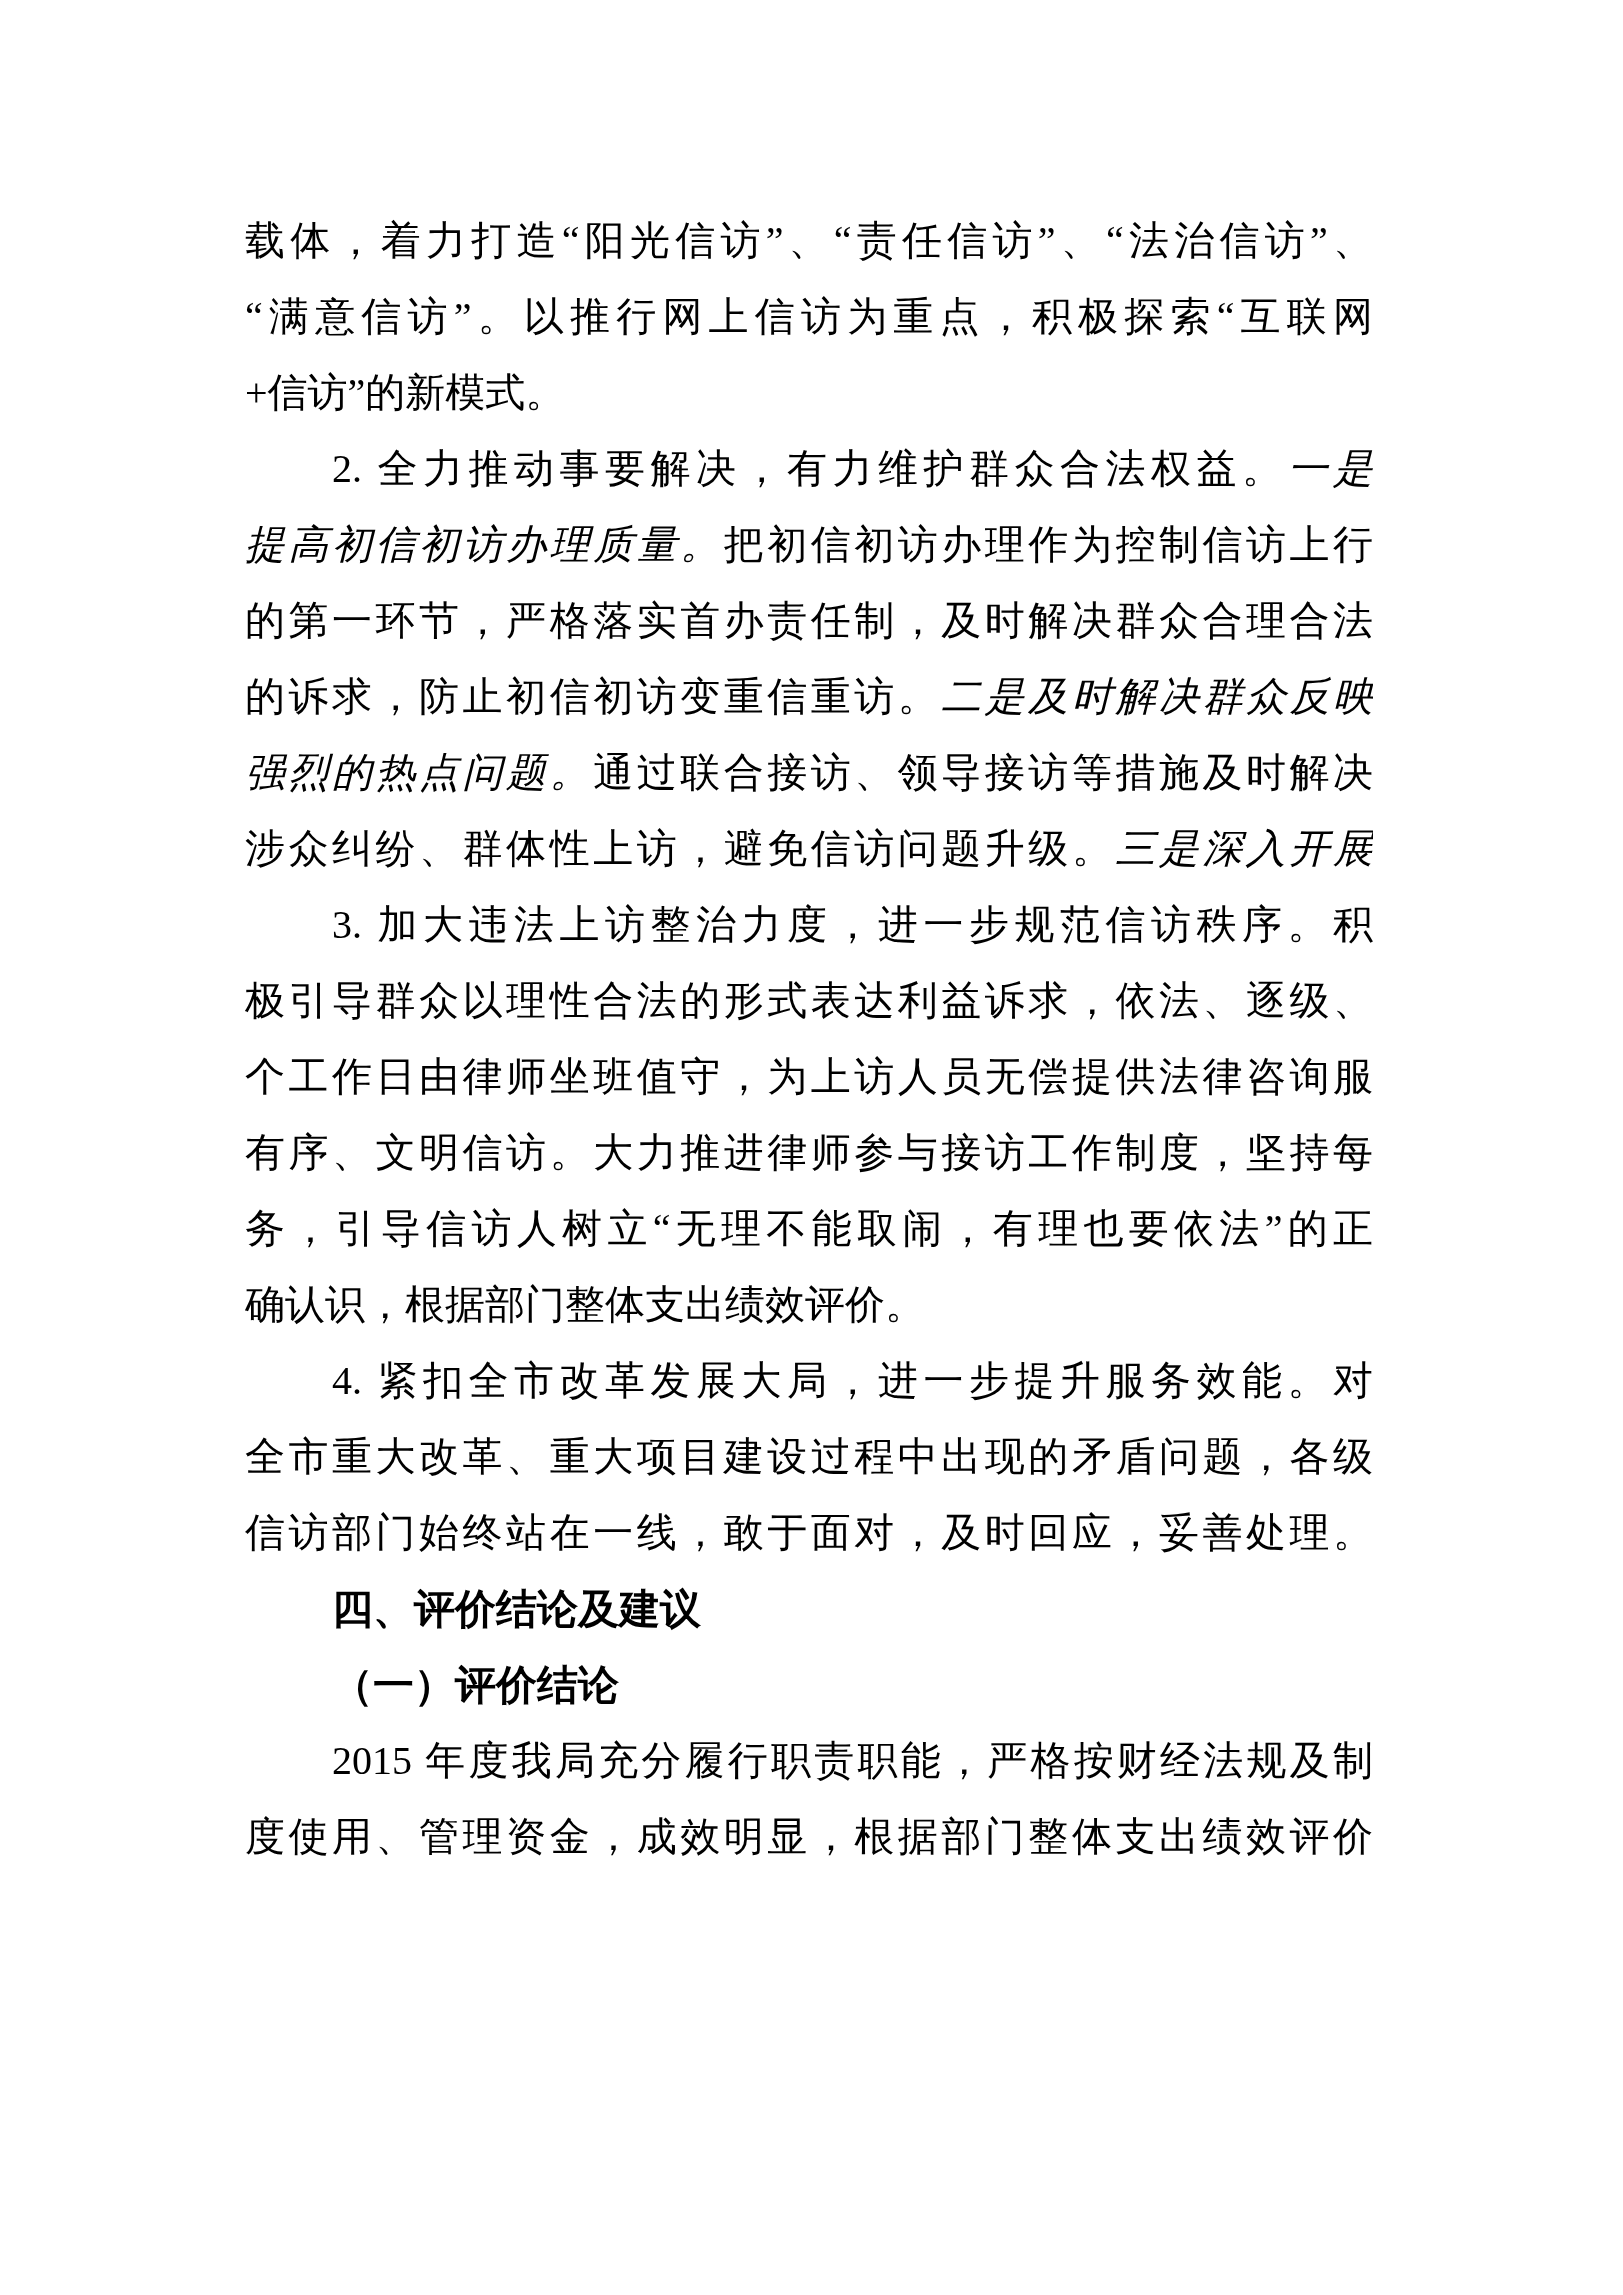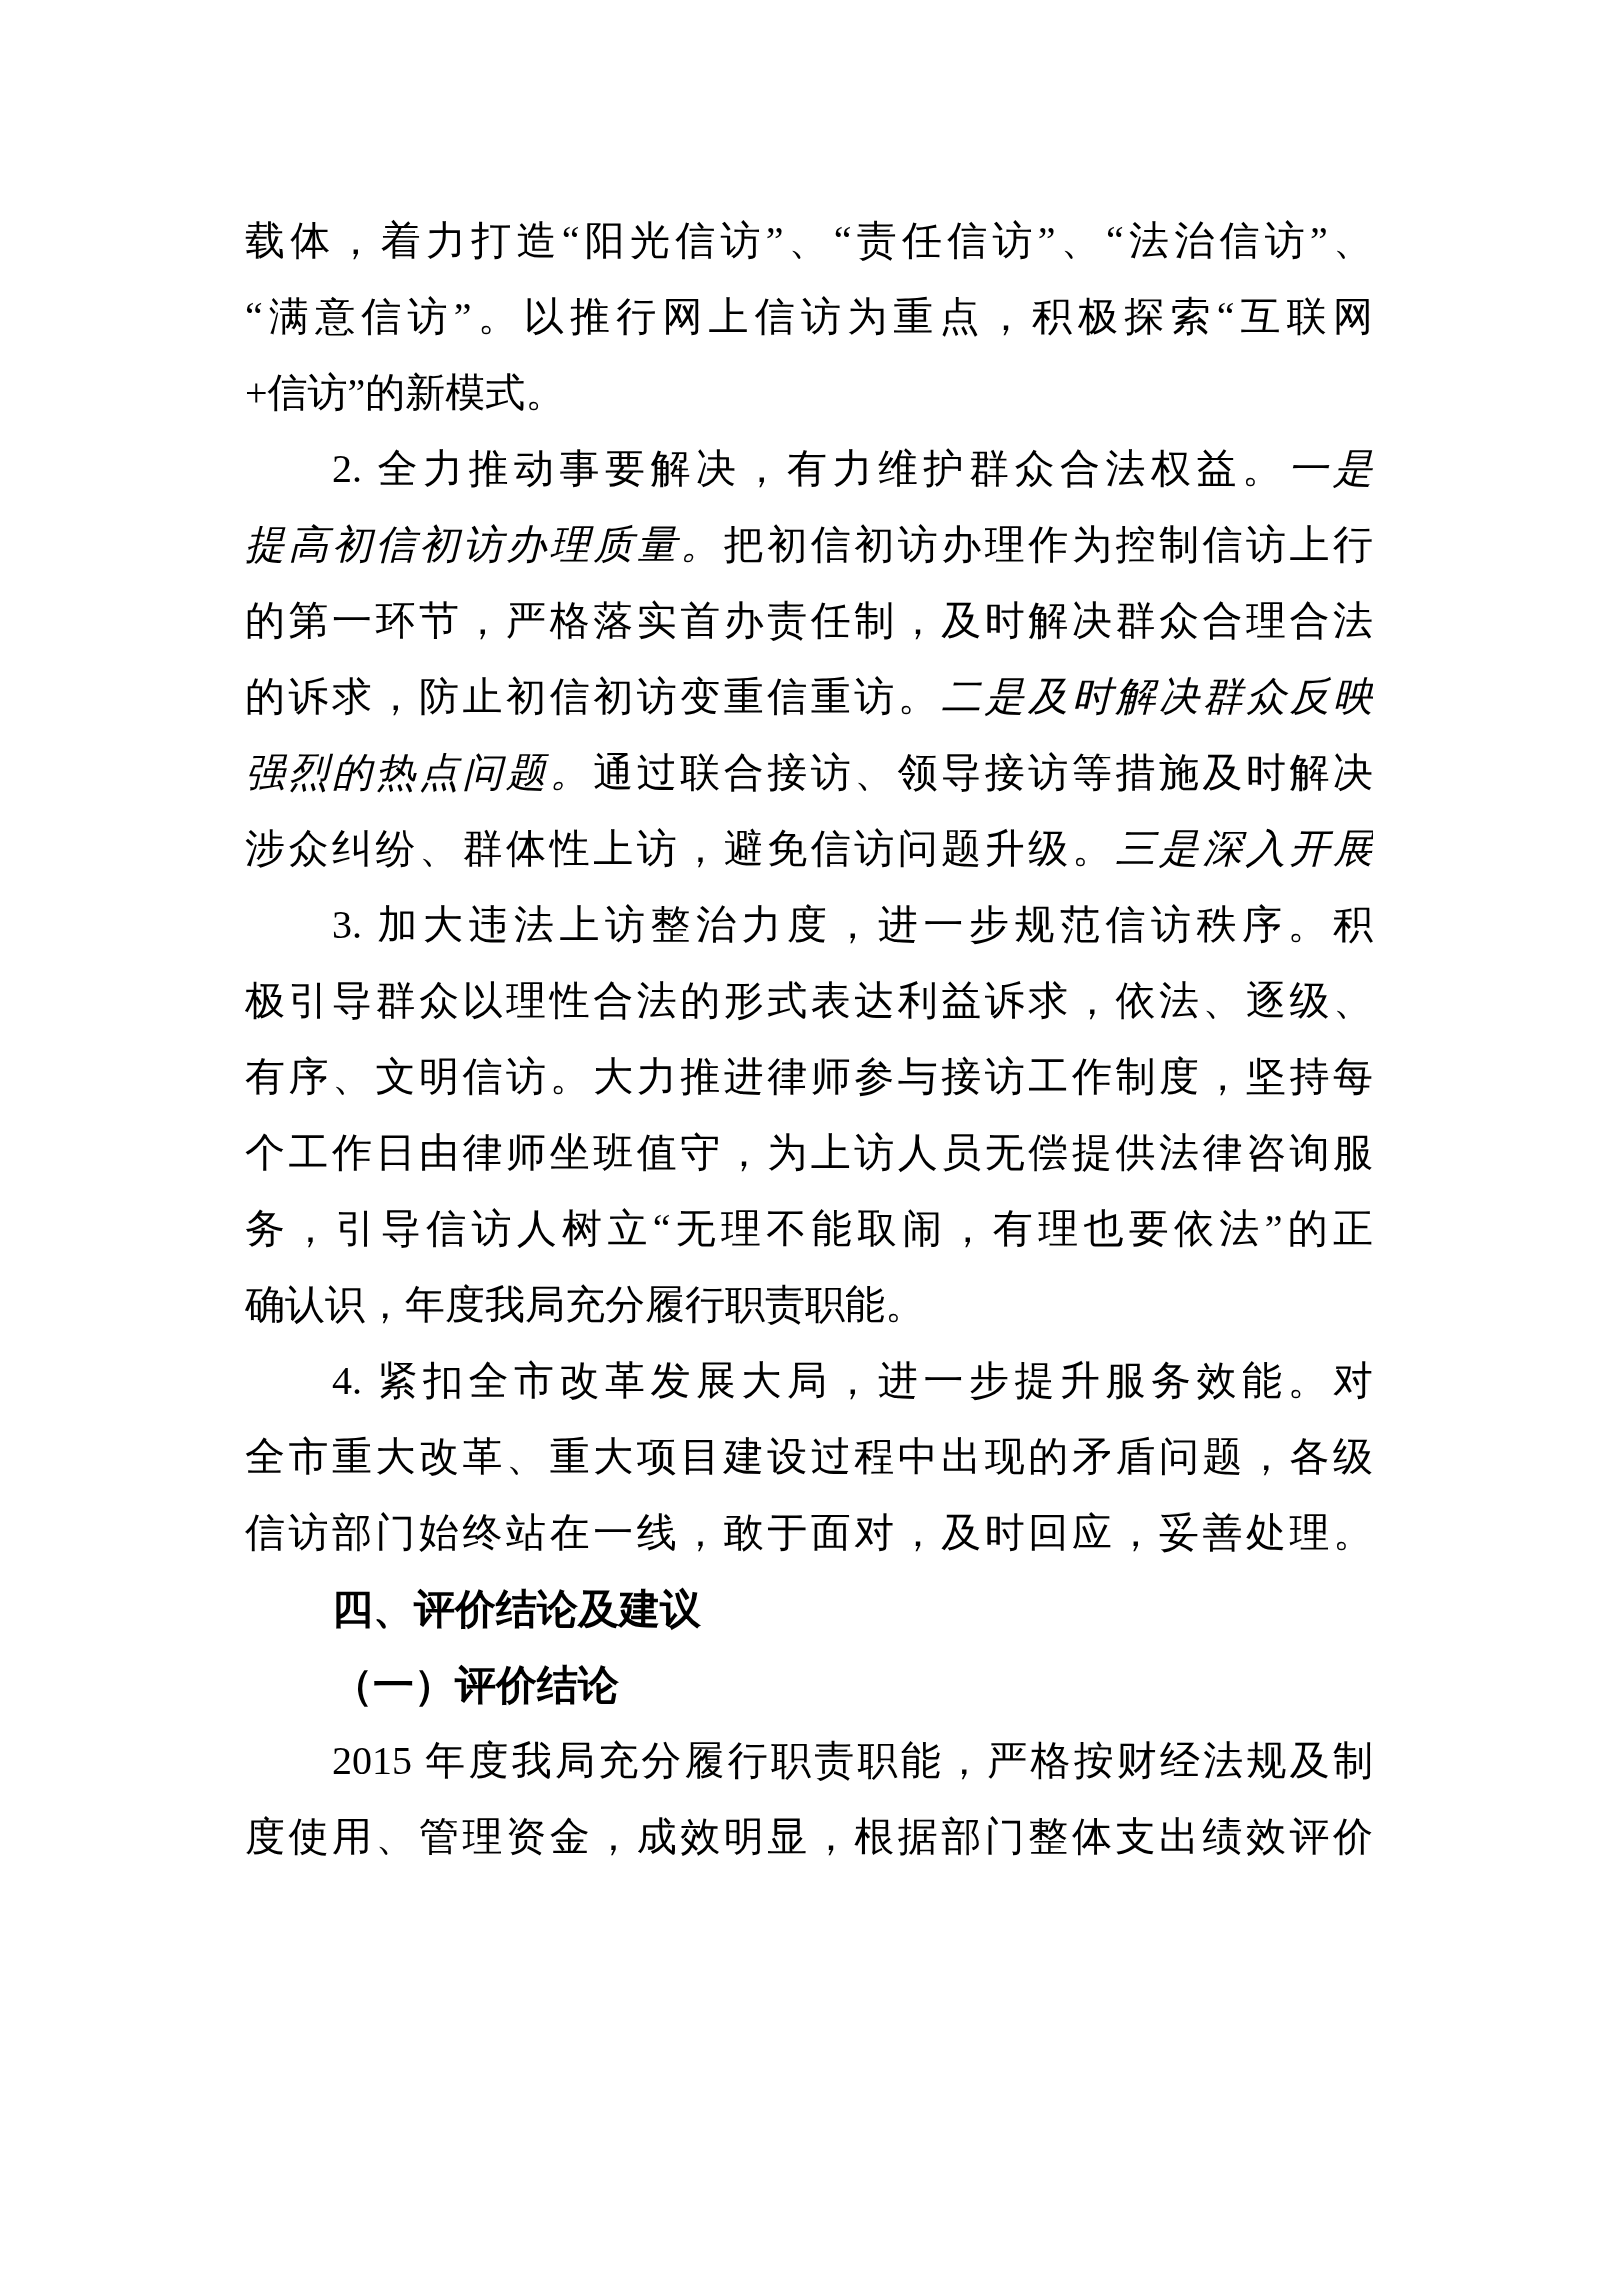--- a/index.html
+++ b/index.html
@@ -73,24 +73,24 @@
       <div class="line jz"><span class="seg">“满意信访”。以推行网上信访为重点，积极探索“互联网</span></div>
       <div class="line"><span class="seg">+信访”的新模式。</span></div>
       <div class="line jz ind"><span class="seg">2. 全力推动事要解决，有力维护群众合法权益。</span><span class="em">一是</span></div>
       <div class="line jz"><span class="em">提高初信初访办理质量。</span><span class="seg">把初信初访办理作为控制信访上行</span></div>
       <div class="line jz"><span class="seg">的第一环节，严格落实首办责任制，及时解决群众合理合法</span></div>
       <div class="line jz"><span class="seg">的诉求，防止初信初访变重信重访。</span><span class="em">二是及时解决群众反映</span></div>
       <div class="line jz"><span class="em">强烈的热点问题。</span><span class="seg">通过联合接访、领导接访等措施及时解决</span></div>
       <div class="line jz"><span class="seg">涉众纠纷、群体性上访，避免信访问题升级。</span><span class="em">三是深入开展</span></div>
       <div class="line jz ind"><span class="seg">3. 加大违法上访整治力度，进一步规范信访秩序。积</span></div>
       <div class="line jz"><span class="seg">极引导群众以理性合法的形式表达利益诉求，依法、逐级、</span></div>
+      <div class="line jz"><span class="seg">个工作日由律师坐班值守，为上访人员无偿提供法律咨询服</span></div>
       <div class="line jz"><span class="seg">有序、文明信访。大力推进律师参与接访工作制度，坚持每</span></div>
-      <div class="line jz"><span class="seg">个工作日由律师坐班值守，为上访人员无偿提供法律咨询服</span></div>
       <div class="line jz"><span class="seg">务，引导信访人树立“无理不能取闹，有理也要依法”的正</span></div>
-      <div class="line"><span class="seg">确认识，年度我局充分履行职责职能。</span></div>
+      <div class="line"><span class="seg">确认识，根据部门整体支出绩效评价。</span></div>
       <div class="line jz ind"><span class="seg">4. 紧扣全市改革发展大局，进一步提升服务效能。对</span></div>
       <div class="line jz"><span class="seg">全市重大改革、重大项目建设过程中出现的矛盾问题，各级</span></div>
       <div class="line jz"><span class="seg">信访部门始终站在一线，敢于面对，及时回应，妥善处理。</span></div>
       <div class="line ind h1"><span class="seg">四、评价结论及建议</span></div>
       <div class="line ind h2"><span class="seg">（一）评价结论</span></div>
       <div class="line jz ind"><span class="seg">2015 年度我局充分履行职责职能，严格按财经法规及制</span></div>
       <div class="line jz"><span class="seg">度使用、管理资金，成效明显，根据部门整体支出绩效评价</span></div>
     </div>
   <div class="footer">— 30 —</div>
 </div>

